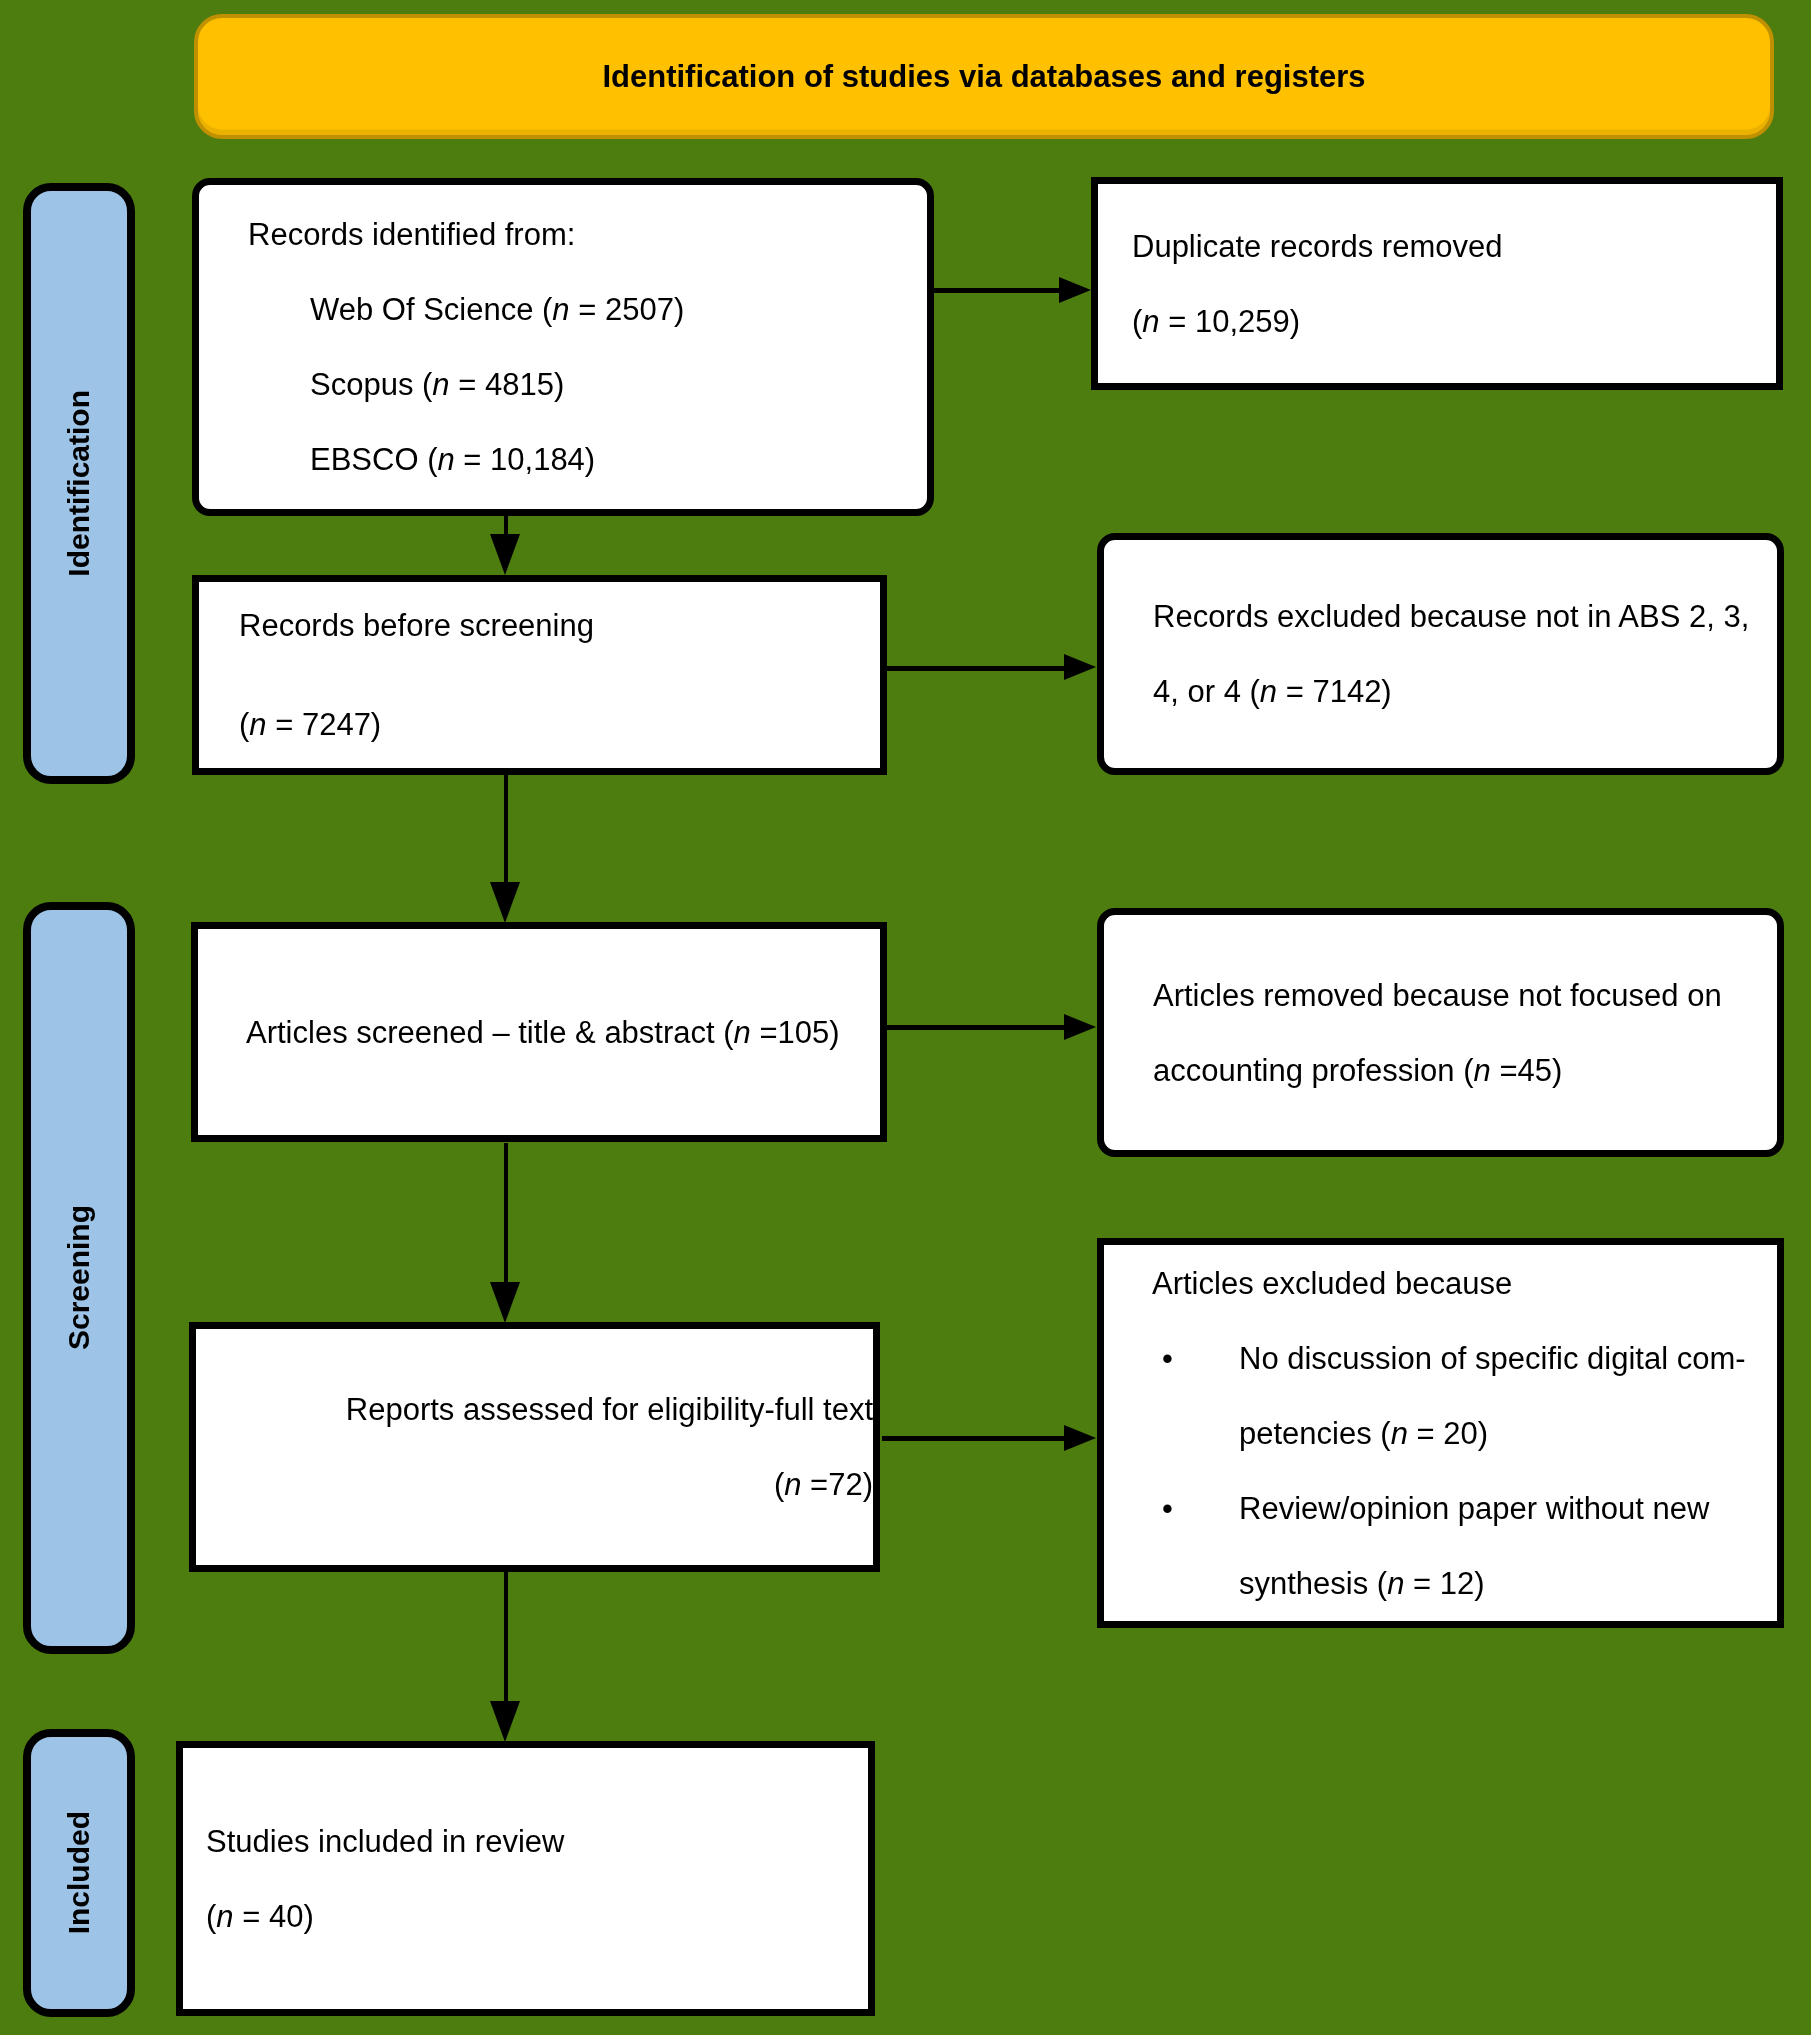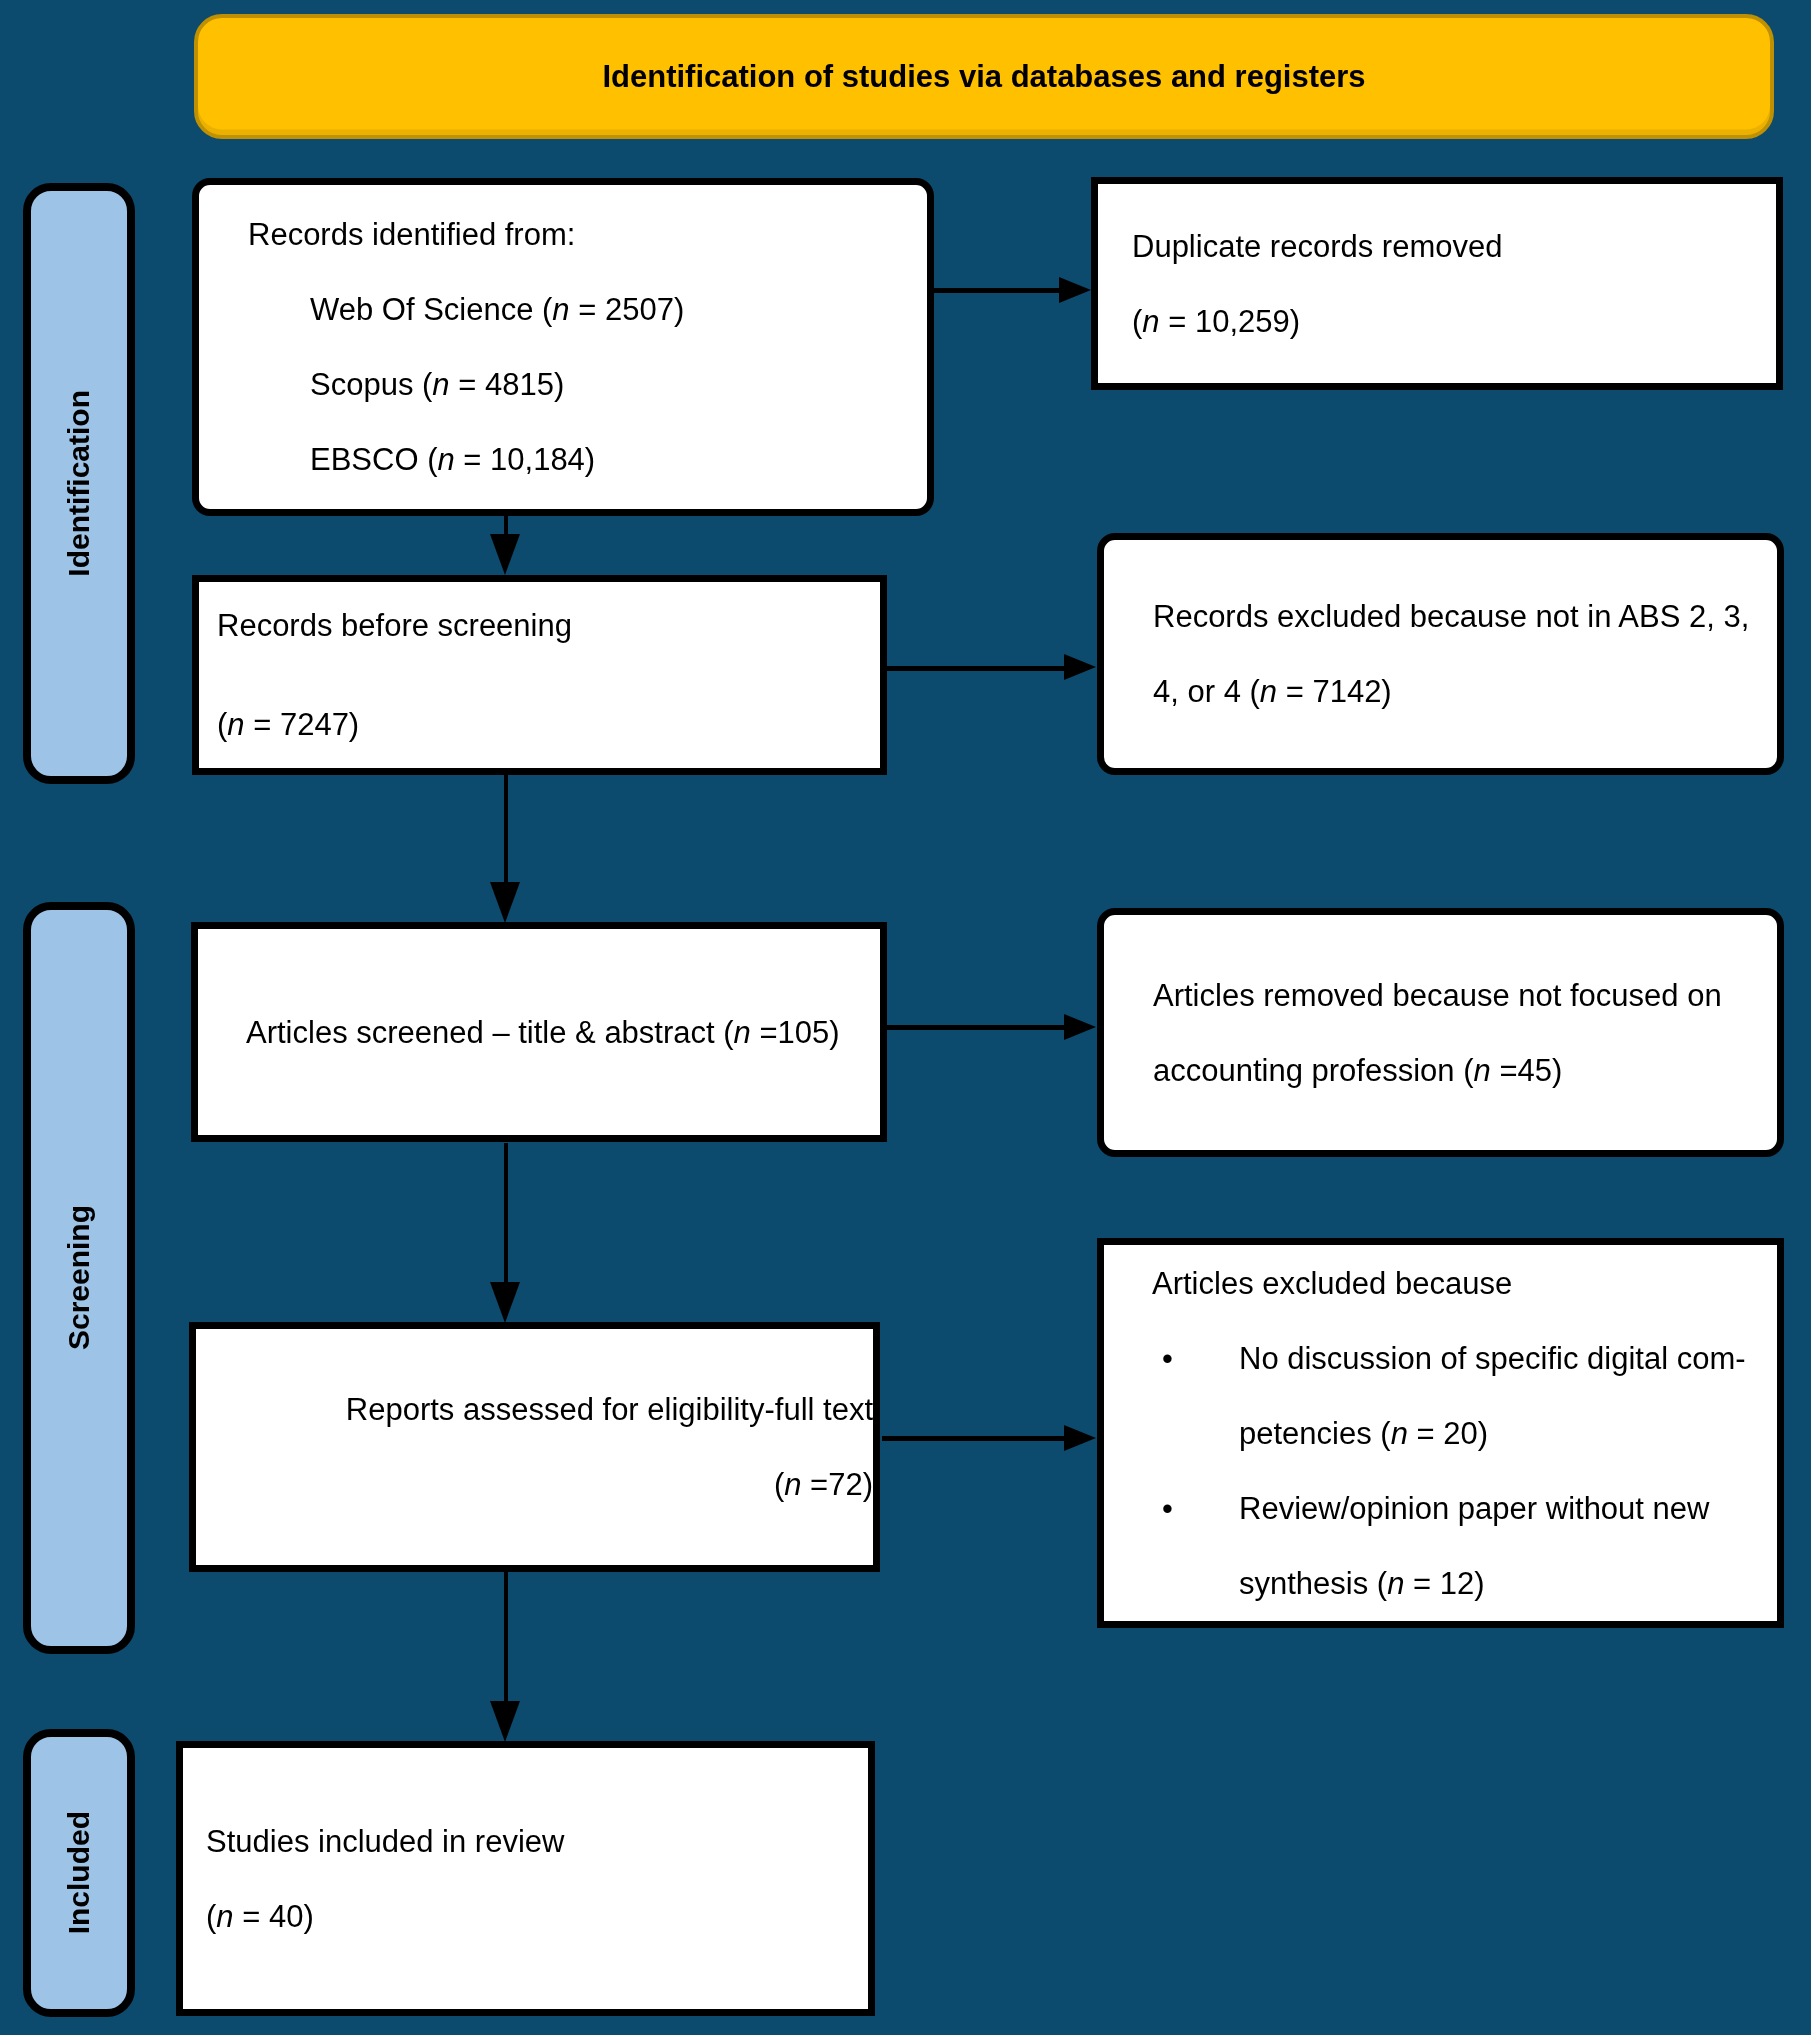--- a/index.html
+++ b/index.html
@@ -1,18 +1,18 @@
 <!DOCTYPE html>
 <html style="--header-fill: #FFC000; --header-border: #BF9000; --stage-fill: #9DC3E6; --stroke: #000000; --box-fill: #FFFFFF; --text: #000000;font-size:8.7px"><head>
 <meta charset="utf-8">
 <style>
   html,body{margin:0;padding:0;background:#ffffff;}
   body{font-family:"Liberation Sans","DejaVu Sans",sans-serif;color:var(--text,#000);}
   *{box-sizing:border-box;}
-  #canvas{position:relative;width:1811px;height:2035px;background:#0c4a6e;overflow:hidden;}
+  #canvas{position:relative;width:1811px;height:2035px;background:#4d7c0f;overflow:hidden;}
 
   
   .banner{
     position:absolute;left:194px;top:14px;width:1580px;height:125px;
     background:var(--header-fill,#FFC000);
     border:4.3px solid var(--header-border,#BF9000);
     border-radius:28px;
     display:flex;align-items:center;justify-content:center;
     box-shadow:inset 0 -5.4px 0 rgba(0,0,0,0.08);
   }
@@ -35,21 +35,21 @@
   .fbox{
     position:absolute;background:var(--box-fill,#fff);
     border:7px solid var(--stroke,#000);
     display:flex;flex-direction:column;justify-content:center;align-items:flex-start;
   }
   .line{font-size:31px;line-height:75px;white-space:nowrap;}
   .it{font-style:italic;}
   .ind{margin-left:62px;}
 
   
-  .p70{padding-left:49px;border-radius:18px;}  .p65{padding-left:18px;gap:24px;}  .p60{padding-left:48px;}
+  .p70{padding-left:49px;border-radius:18px;}  .p65{padding-left:40px;gap:24px;}  .p60{padding-left:48px;}
   .p66{padding-left:23px;}  .p185{padding-left:100px;}
 
   
   .bullet-row{position:relative;padding-left:135px;}
   .bullet-cont{padding-left:135px;}
   .bullet-mark{position:absolute;left:58px;top:0;}
 
   
   .aline-v{position:absolute;width:3.8px;background:var(--stroke,#000);}
   .ahead-v{position:absolute;width:0;height:0;

